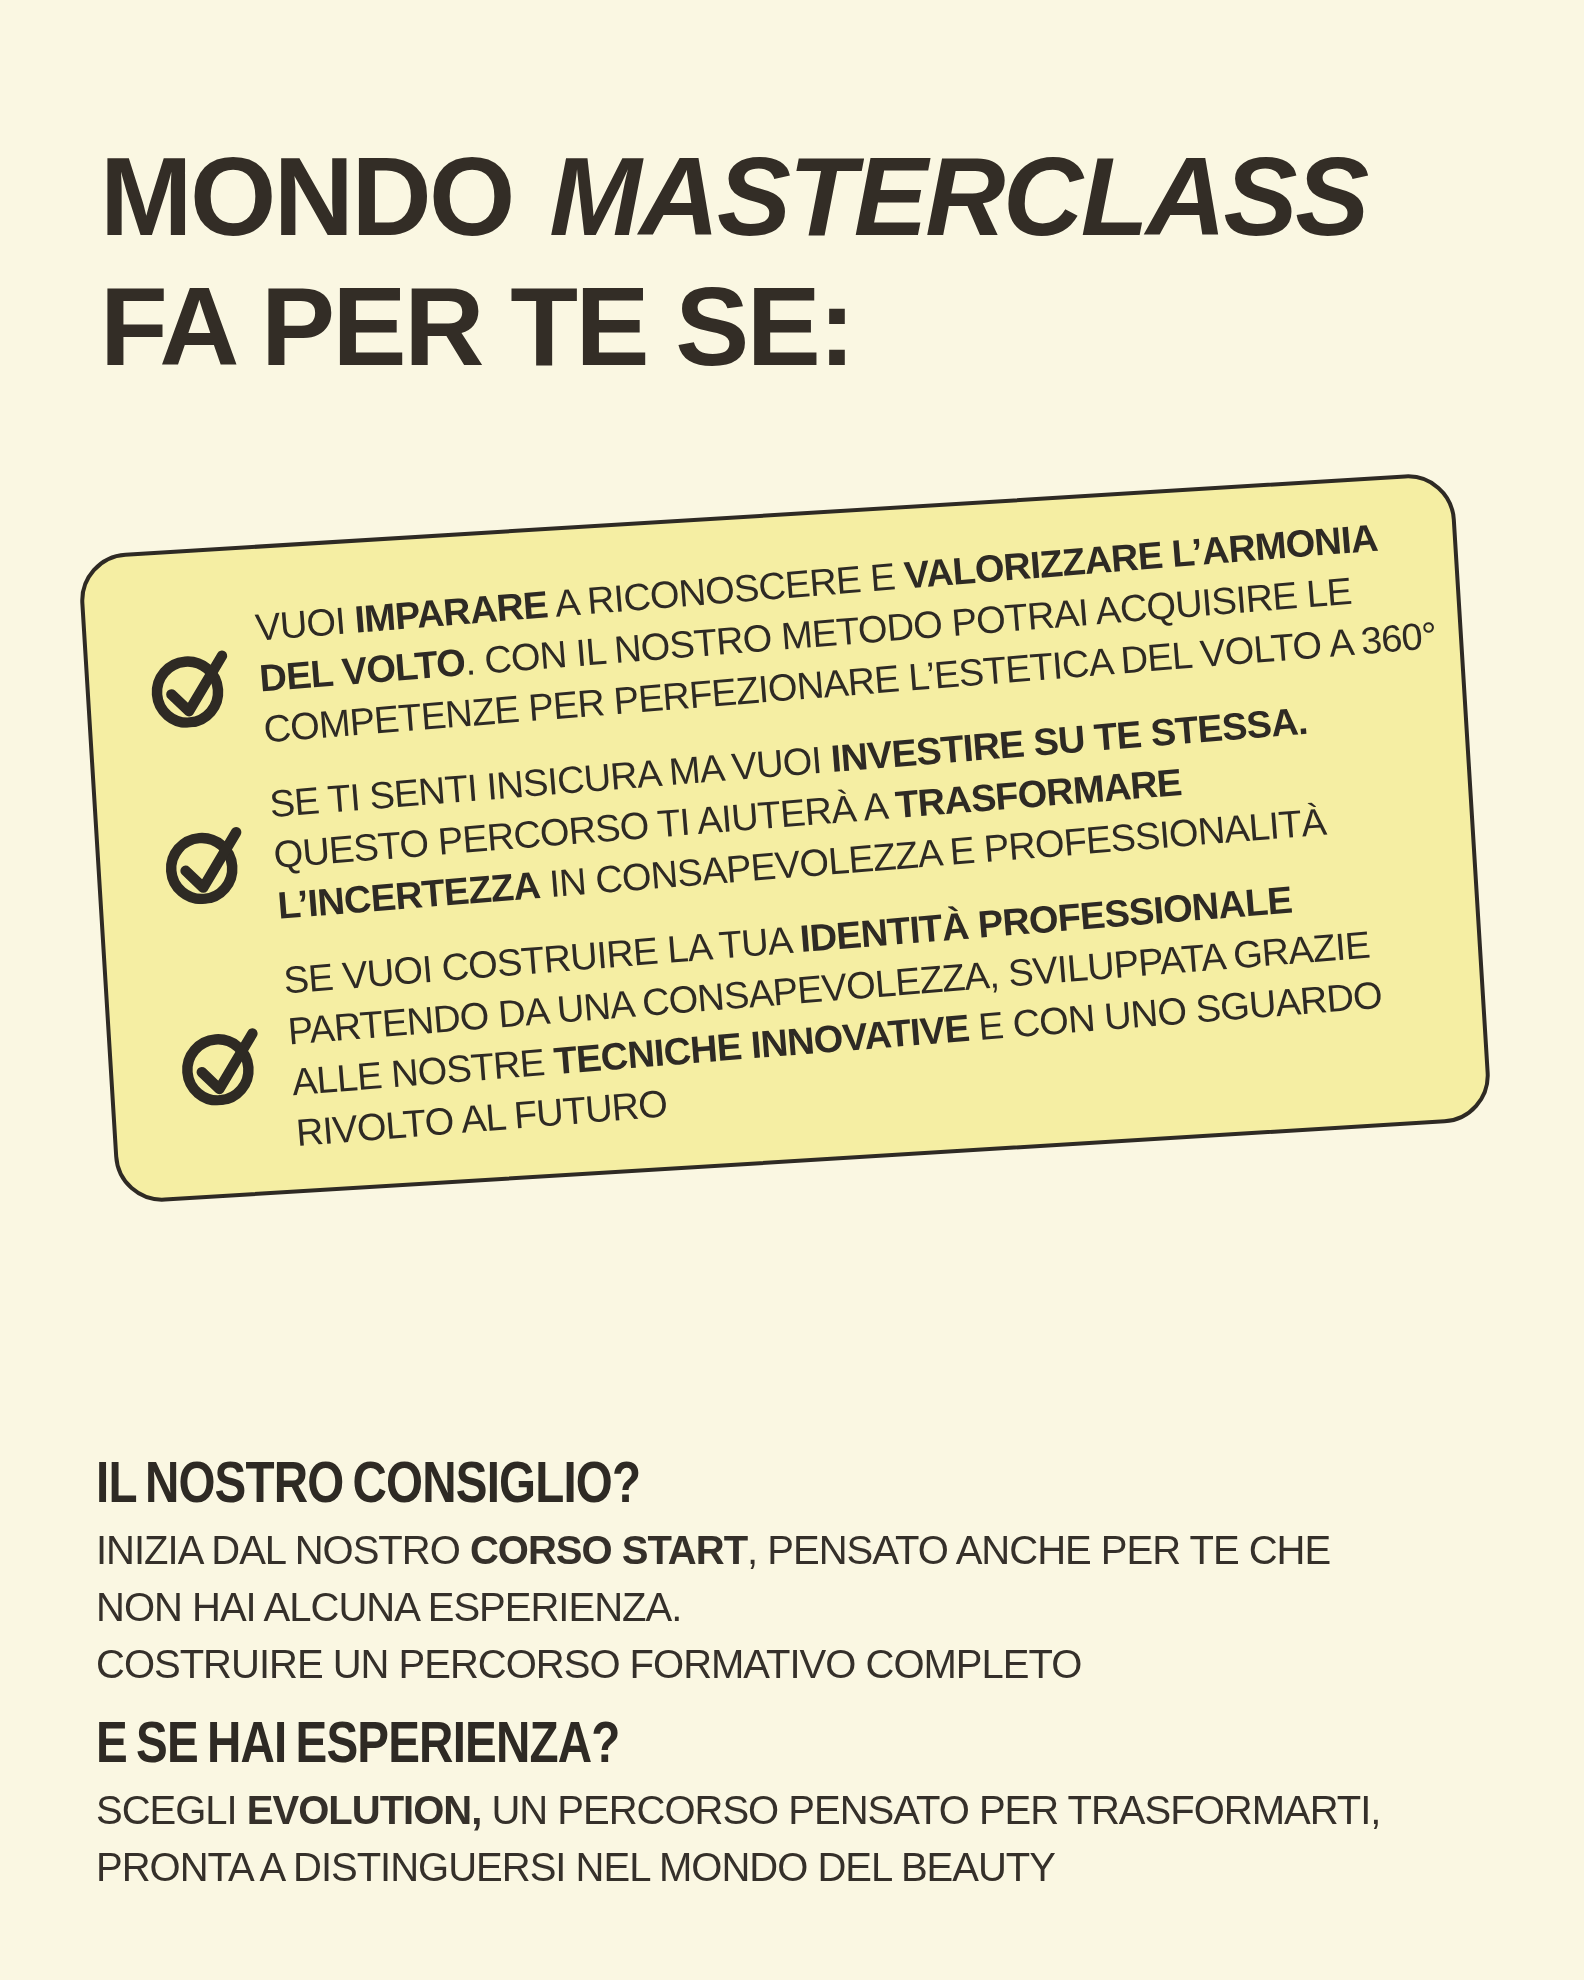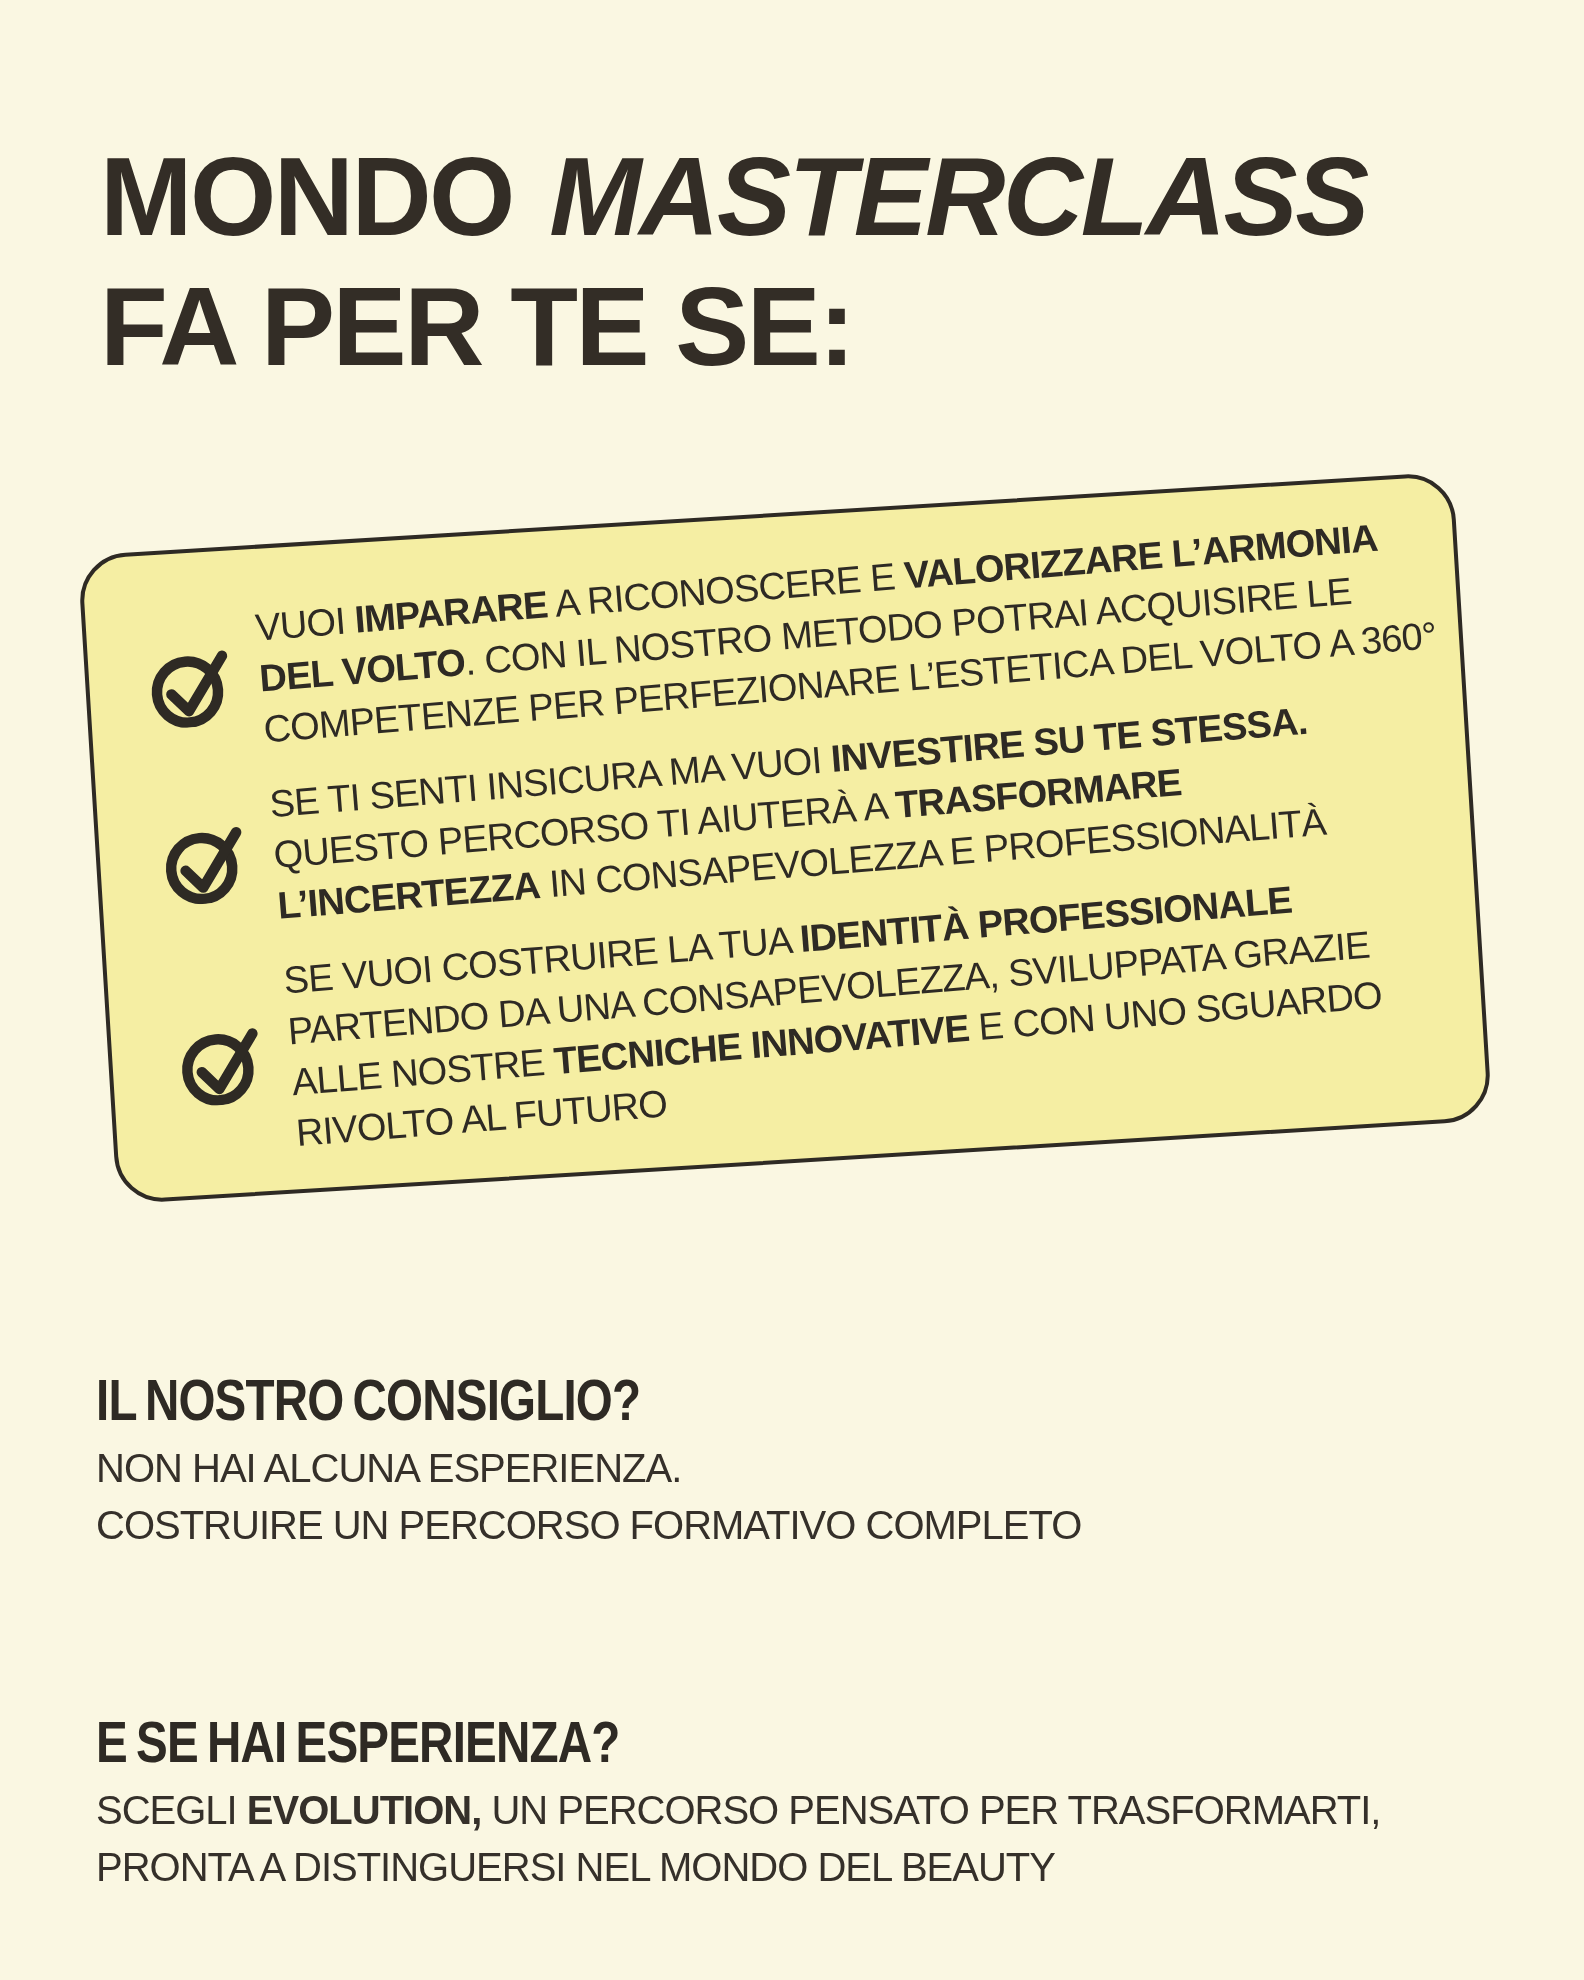--- a/index.html
+++ b/index.html
@@ -40,21 +40,21 @@
   .check-row svg { flex:none; display:block; }
   .row-text {
     font-size:38px; line-height:51px; letter-spacing:-0.8px;
     color:#2E2A24;
   }
   .tline { white-space:nowrap; }
   .b { font-weight:bold; }
 
   
   .section { position:absolute; left:96px; }
-  .section-1 { top:1370px; }
+  .section-1 { top:1452px; }
   .section-2 { top:1676px;margin-top:36px; }
   .section h2 {
     margin:0 0 10px 0;
     font-size:58px; line-height:60px;
     font-weight:bold; letter-spacing:-1px; word-spacing:-4px;
     transform:scaleX(0.82); transform-origin:0 50%;
     white-space:nowrap; color:#2E2A24;
   }
   .ptext { font-size:40px; line-height:57px; letter-spacing:-1px; color:#35302A; }
 </style>
@@ -107,20 +107,21 @@
           <div class="tline"><span>RIVOLTO AL FUTURO</span></div>
         </div>
     </div>
 
   </div>
 </div>
 
 <div class="section section-1">
   <h2>IL NOSTRO CONSIGLIO?</h2>
   <div class="ptext">
+      <div class="tline"><span>INIZIA DAL NOSTRO </span><span class="b">CORSO START</span><span>, PENSATO ANCHE PER TE CHE</span></div>
       <div class="tline"><span>NON HAI ALCUNA ESPERIENZA.</span></div>
       <div class="tline"><span>COSTRUIRE UN PERCORSO FORMATIVO COMPLETO</span></div>
     </div>
 </div>
 
 <div class="section section-2">
   <h2>E SE HAI ESPERIENZA?</h2>
   <div class="ptext">
       <div class="tline"><span>SCEGLI </span><span class="b">EVOLUTION,</span><span> UN PERCORSO PENSATO PER TRASFORMARTI,</span></div>
       <div class="tline"><span>PRONTA A DISTINGUERSI NEL MONDO DEL BEAUTY</span></div>

